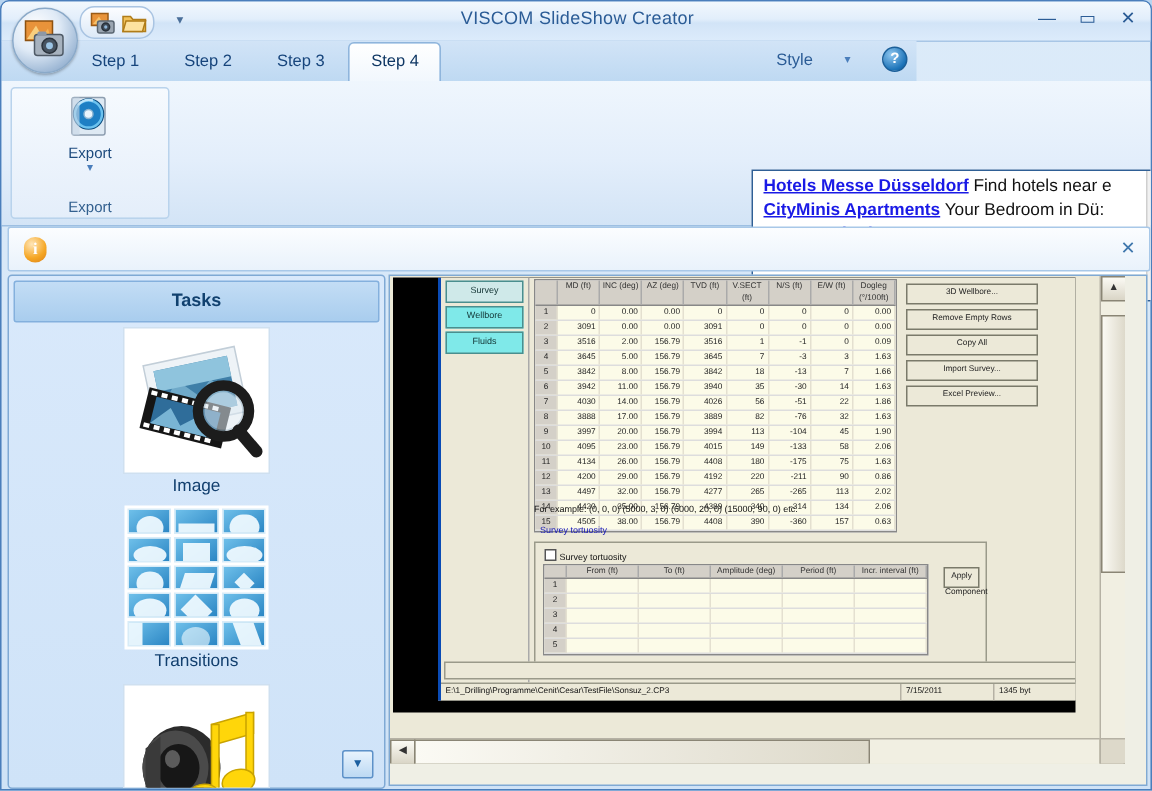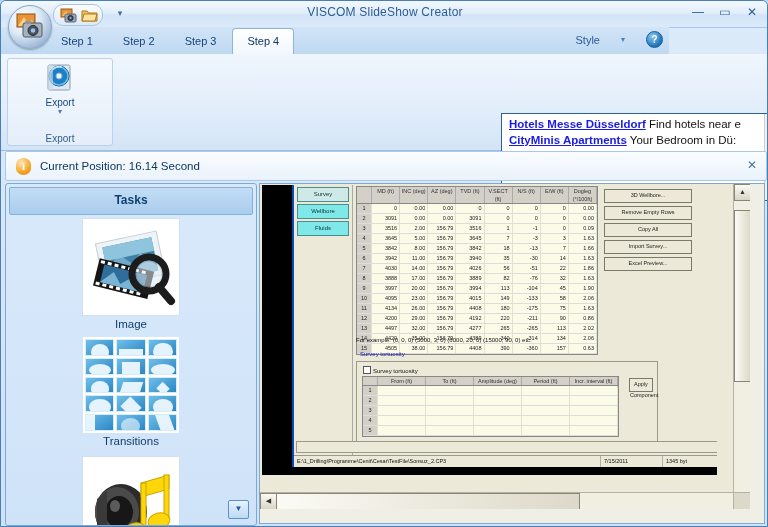--- a/index.html
+++ b/index.html
@@ -49,21 +49,21 @@
     position:absolute;left:112px;top:5px;width:14px;height:15px;
     text-align:center;color:#4a6f9a;font-size:9px;line-height:15px;cursor:pointer;
   }
   .wbtns{position:absolute;right:4px;top:2px;display:flex;gap:1px;}
   .wbtn{
     width:26px;height:19px;line-height:19px;text-align:center;
     color:#2b5c96;font-size:12px;cursor:pointer;border-radius:2px;
   }
   
   .tabrow{
-    position:absolute;left:0;top:26px;width:668px;height:27px;
+    position:absolute;left:0;top:26px;width:610px;height:27px;
     background:linear-gradient(#d2e4f7,#bed9f2);
     border-bottom:1px solid #8fb5dc;
   }
   .tabs{position:absolute;left:46px;top:2px;display:flex;}
   .tab{
     height:25px;line-height:25px;padding:0 14px;margin-right:2px;
     font-size:11px;color:#17457c;cursor:pointer;
     border-radius:4px 4px 0 0;
   }
   .tab.active{
@@ -328,21 +328,20 @@
       <div class="adnav">
         <span>❮</span>
         <span>❯</span>
       </div>
       <div class="adscroll"></div>
     </div>
   </div>
 
   <div class="infobar">
     <div class="info-icon">i</div>
-    <div class="info-text">Current Position: 16.14 Second</div>
     <div class="info-close">✕</div>
   </div>
 
   <div class="tasks">
     <div class="tasks-hdr">Tasks</div>
 
     <div class="task-item" style="top:34px;">
       <div class="task-thumb">
         <svg width="96" height="96" viewBox="0 0 96 96">
           <g transform="rotate(-12 48 48)">

